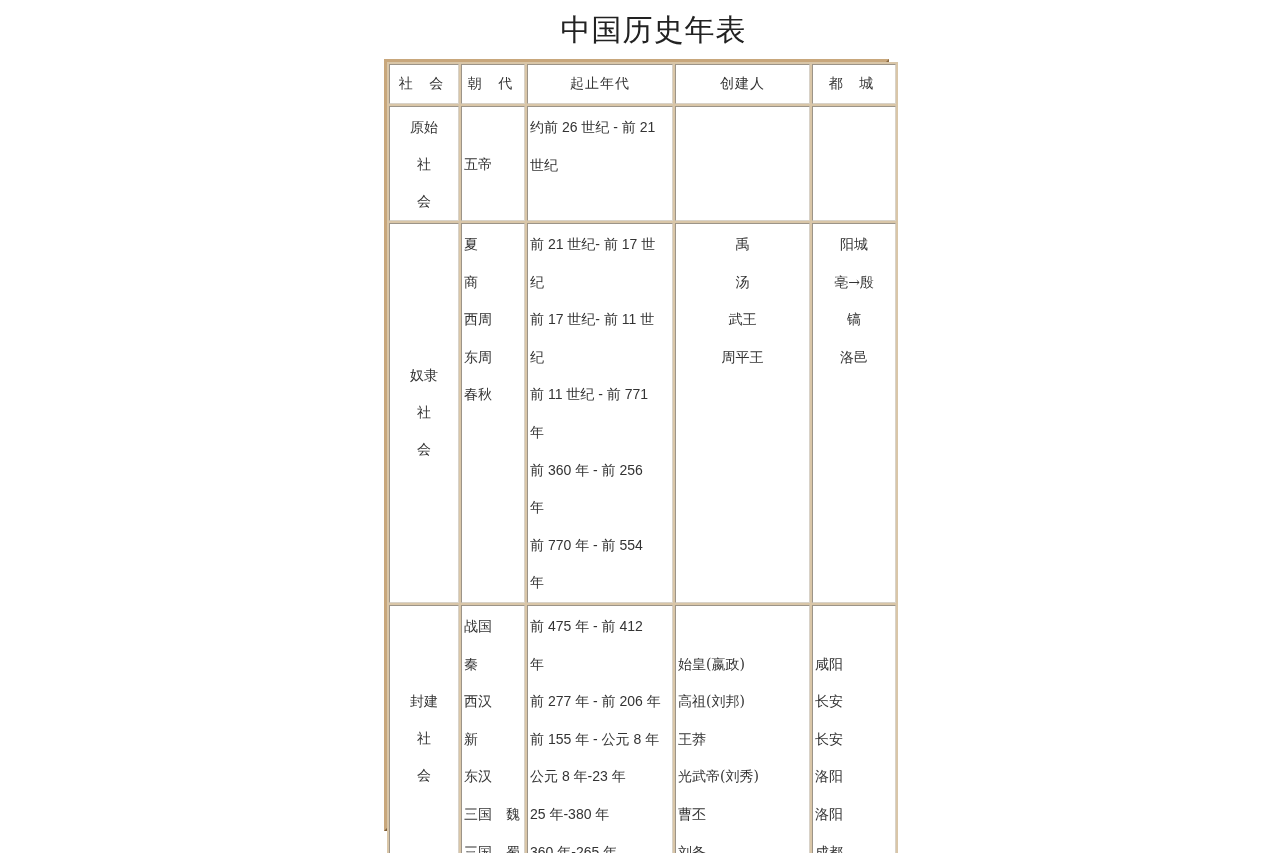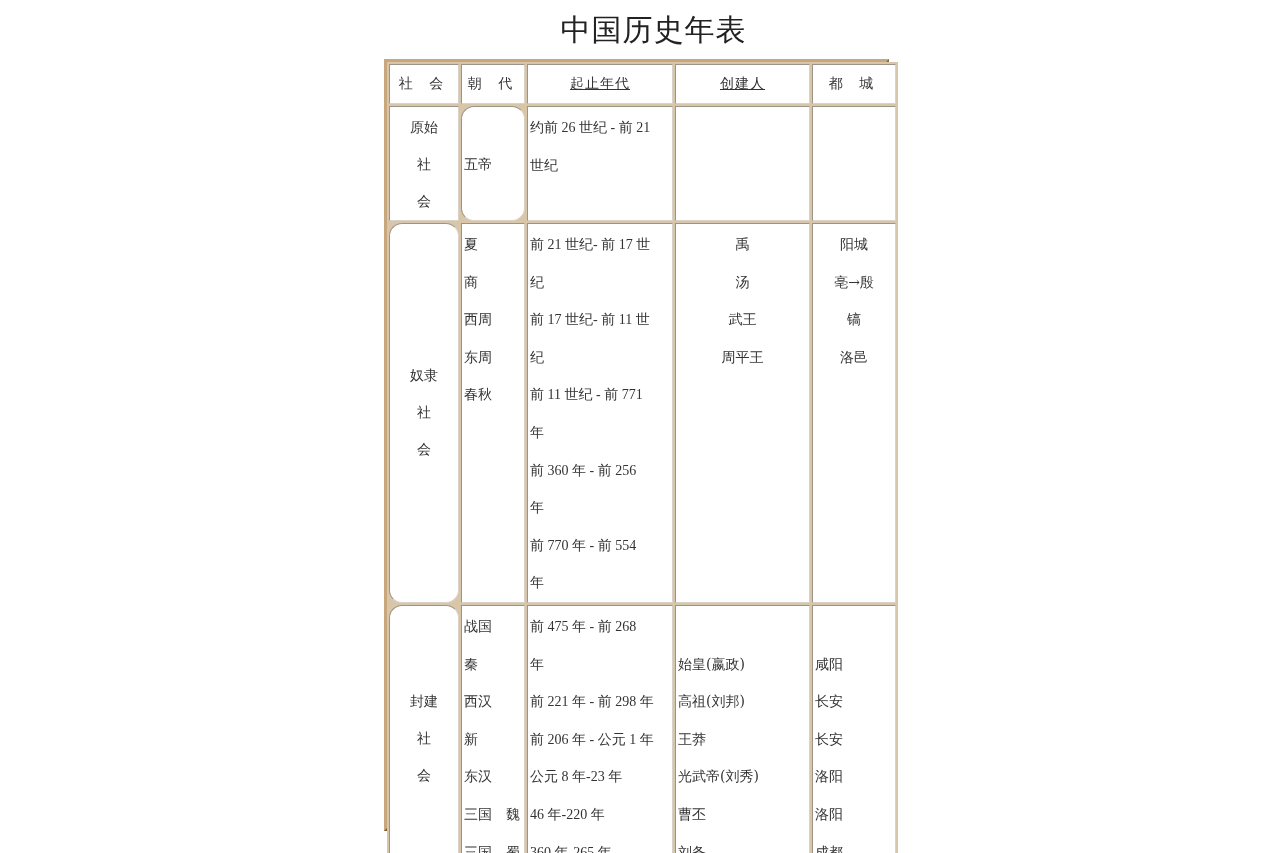--- a/index.html
+++ b/index.html
@@ -59,42 +59,42 @@
       font-weight: normal;
       font-size: 14px;
       color: #333333;
     }
     th {
       height: 38px;
       vertical-align: middle !important;
       text-align: center;
       letter-spacing: 6px;
     }
-    th.wide { letter-spacing: 1px; text-decoration: underline; }
+    th.wide { letter-spacing: 1px; }
     .society {
       text-align: center;
       vertical-align: middle !important;
       line-height: 37px;
       padding: 0 14px !important;
     }
     .society.top { vertical-align: top !important; padding-top: 2px !important; }
     .lines { padding: 2px 2px 0 2px !important; }
     .line {
       height: 37.6px;
       line-height: 37.6px;
       white-space: nowrap;
       overflow: hidden;
     }
     .center .line { text-align: center; }
     .num {
-      font-family: Liberation Serif, serif;
+      font-family: Liberation Sans, sans-serif;
       font-size: 15px;
       color: #222;
     }
-    .mid { vertical-align: middle !important; border-radius: 13px; }
+    .mid { vertical-align: middle !important; }
   </style>
 </head>
 <body>
 
 <div class="title">中国历史年表</div>
 
 <div class="table-wrap">
   <table class="chrono">
     <colgroup>
       <col style="width:70px">
@@ -176,26 +176,26 @@
         <td class="lines">
           <div class="line">战国</div>
           <div class="line">秦</div>
           <div class="line">西汉</div>
           <div class="line">新</div>
           <div class="line">东汉</div>
           <div class="line">三国　魏</div>
           <div class="line">三国　蜀</div>
         </td>
         <td class="lines num">
-          <div class="line">前 475 年 - 前 268</div>
-          <div class="line">年</div>
-          <div class="line">前 221 年 - 前 298 年</div>
-          <div class="line">前 206 年 - 公元 1 年</div>
+          <div class="line">前 475 年 - 前 412</div>
+          <div class="line">年</div>
+          <div class="line">前 277 年 - 前 206 年</div>
+          <div class="line">前 155 年 - 公元 8 年</div>
           <div class="line">公元 8 年-23 年</div>
-          <div class="line">46 年-220 年</div>
+          <div class="line">25 年-380 年</div>
           <div class="line">360 年-265 年</div>
         </td>
         <td class="lines">
           <div class="line"></div>
           <div class="line">始皇(嬴政)</div>
           <div class="line">高祖(刘邦)</div>
           <div class="line">王莽</div>
           <div class="line">光武帝(刘秀)</div>
           <div class="line">曹丕</div>
           <div class="line">刘备</div>

